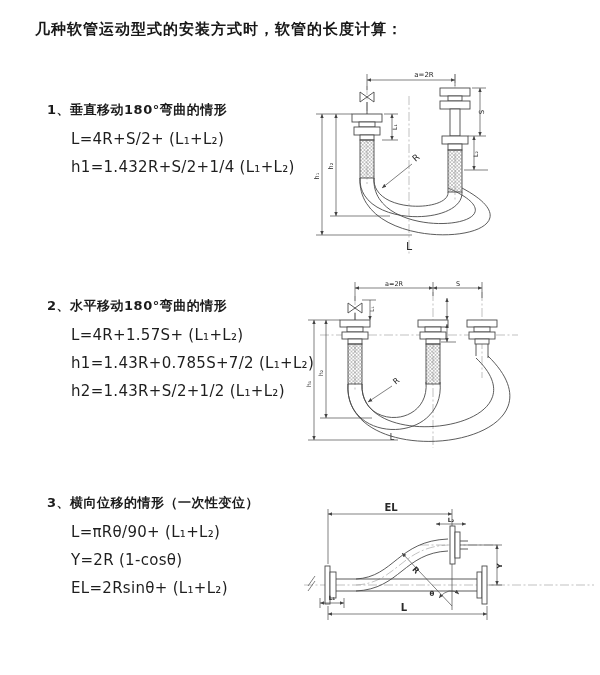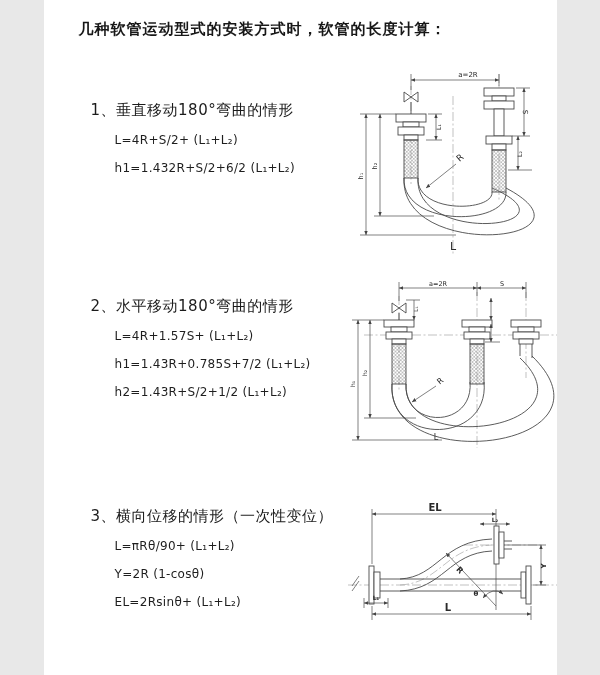--- a/index.html
+++ b/index.html
@@ -1,55 +1,55 @@
 <!DOCTYPE html>
 <html><head>
 <meta charset="utf-8">
 <style>
   html,body{margin:0;padding:0;background:#e8e8e8;}
   .page{
-    position:relative;width:513px;height:675px;background:#ffffff;
+    position:relative;width:600px;height:675px;background:#ffffff;
     font-family:"DejaVu Sans","Liberation Sans",sans-serif;color:#222;
     overflow:hidden;margin:0 auto;
   }
   .title{
     position:absolute;left:35px;top:20px;
     font-size:15px;font-weight:bold;letter-spacing:1px;color:#171717;
     white-space:nowrap;
   }
   .section{position:absolute;width:275px;}
   .section .heading{
-    font-size:15px;font-weight:normal;letter-spacing:.5px;color:#1b1b1b;
+    font-size:13px;font-weight:bold;letter-spacing:.5px;color:#1b1b1b;
     margin:0 0 6px 0;white-space:nowrap;
   }
   .section .formula{
-    margin:0;padding-left:24px;font-size:12px;line-height:28px;
+    margin:0;padding-left:24px;font-size:15px;line-height:28px;
     letter-spacing:.3px;color:#1e1e1e;white-space:nowrap;
   }
   #section-1{left:47px;top:101px;}
   #section-2{left:47px;top:297px;}
-  #section-3{left:47px;top:507px;}
+  #section-3{left:47px;top:494px;}
   .diagram{position:absolute;}
   #diagram-1{left:312px;top:66px;}
   #diagram-2{left:306px;top:278px;}
   #diagram-3{left:298px;top:502px;font-weight:bold;}
   svg{display:block;}
   svg text{font-family:"DejaVu Sans","Liberation Sans",sans-serif;fill:#2a2a2a;}
 </style>
 </head>
 <body>
 
 <div class="page">
 
   <div class="title">几种软管运动型式的安装方式时，软管的长度计算：</div>
 
   <div class="section" id="section-1">
     <p class="heading">1、垂直移动180°弯曲的情形</p>
     <p class="formula">L=4R+S/2+ (L₁+L₂)</p>
-    <p class="formula">h1=1.432R+S/2+6/2 (L₁+L₂)</p>
+    <p class="formula">h1=1.432R+S/2+1/4 (L₁+L₂)</p>
   </div>
 
   <div class="section" id="section-2">
     <p class="heading">2、水平移动180°弯曲的情形</p>
     <p class="formula">L=4R+1.57S+ (L₁+L₂)</p>
     <p class="formula">h1=1.43R+0.785S+7/2 (L₁+L₂)</p>
     <p class="formula">h2=1.43R+S/2+1/2 (L₁+L₂)</p>
   </div>
 
   <div class="section" id="section-3">

